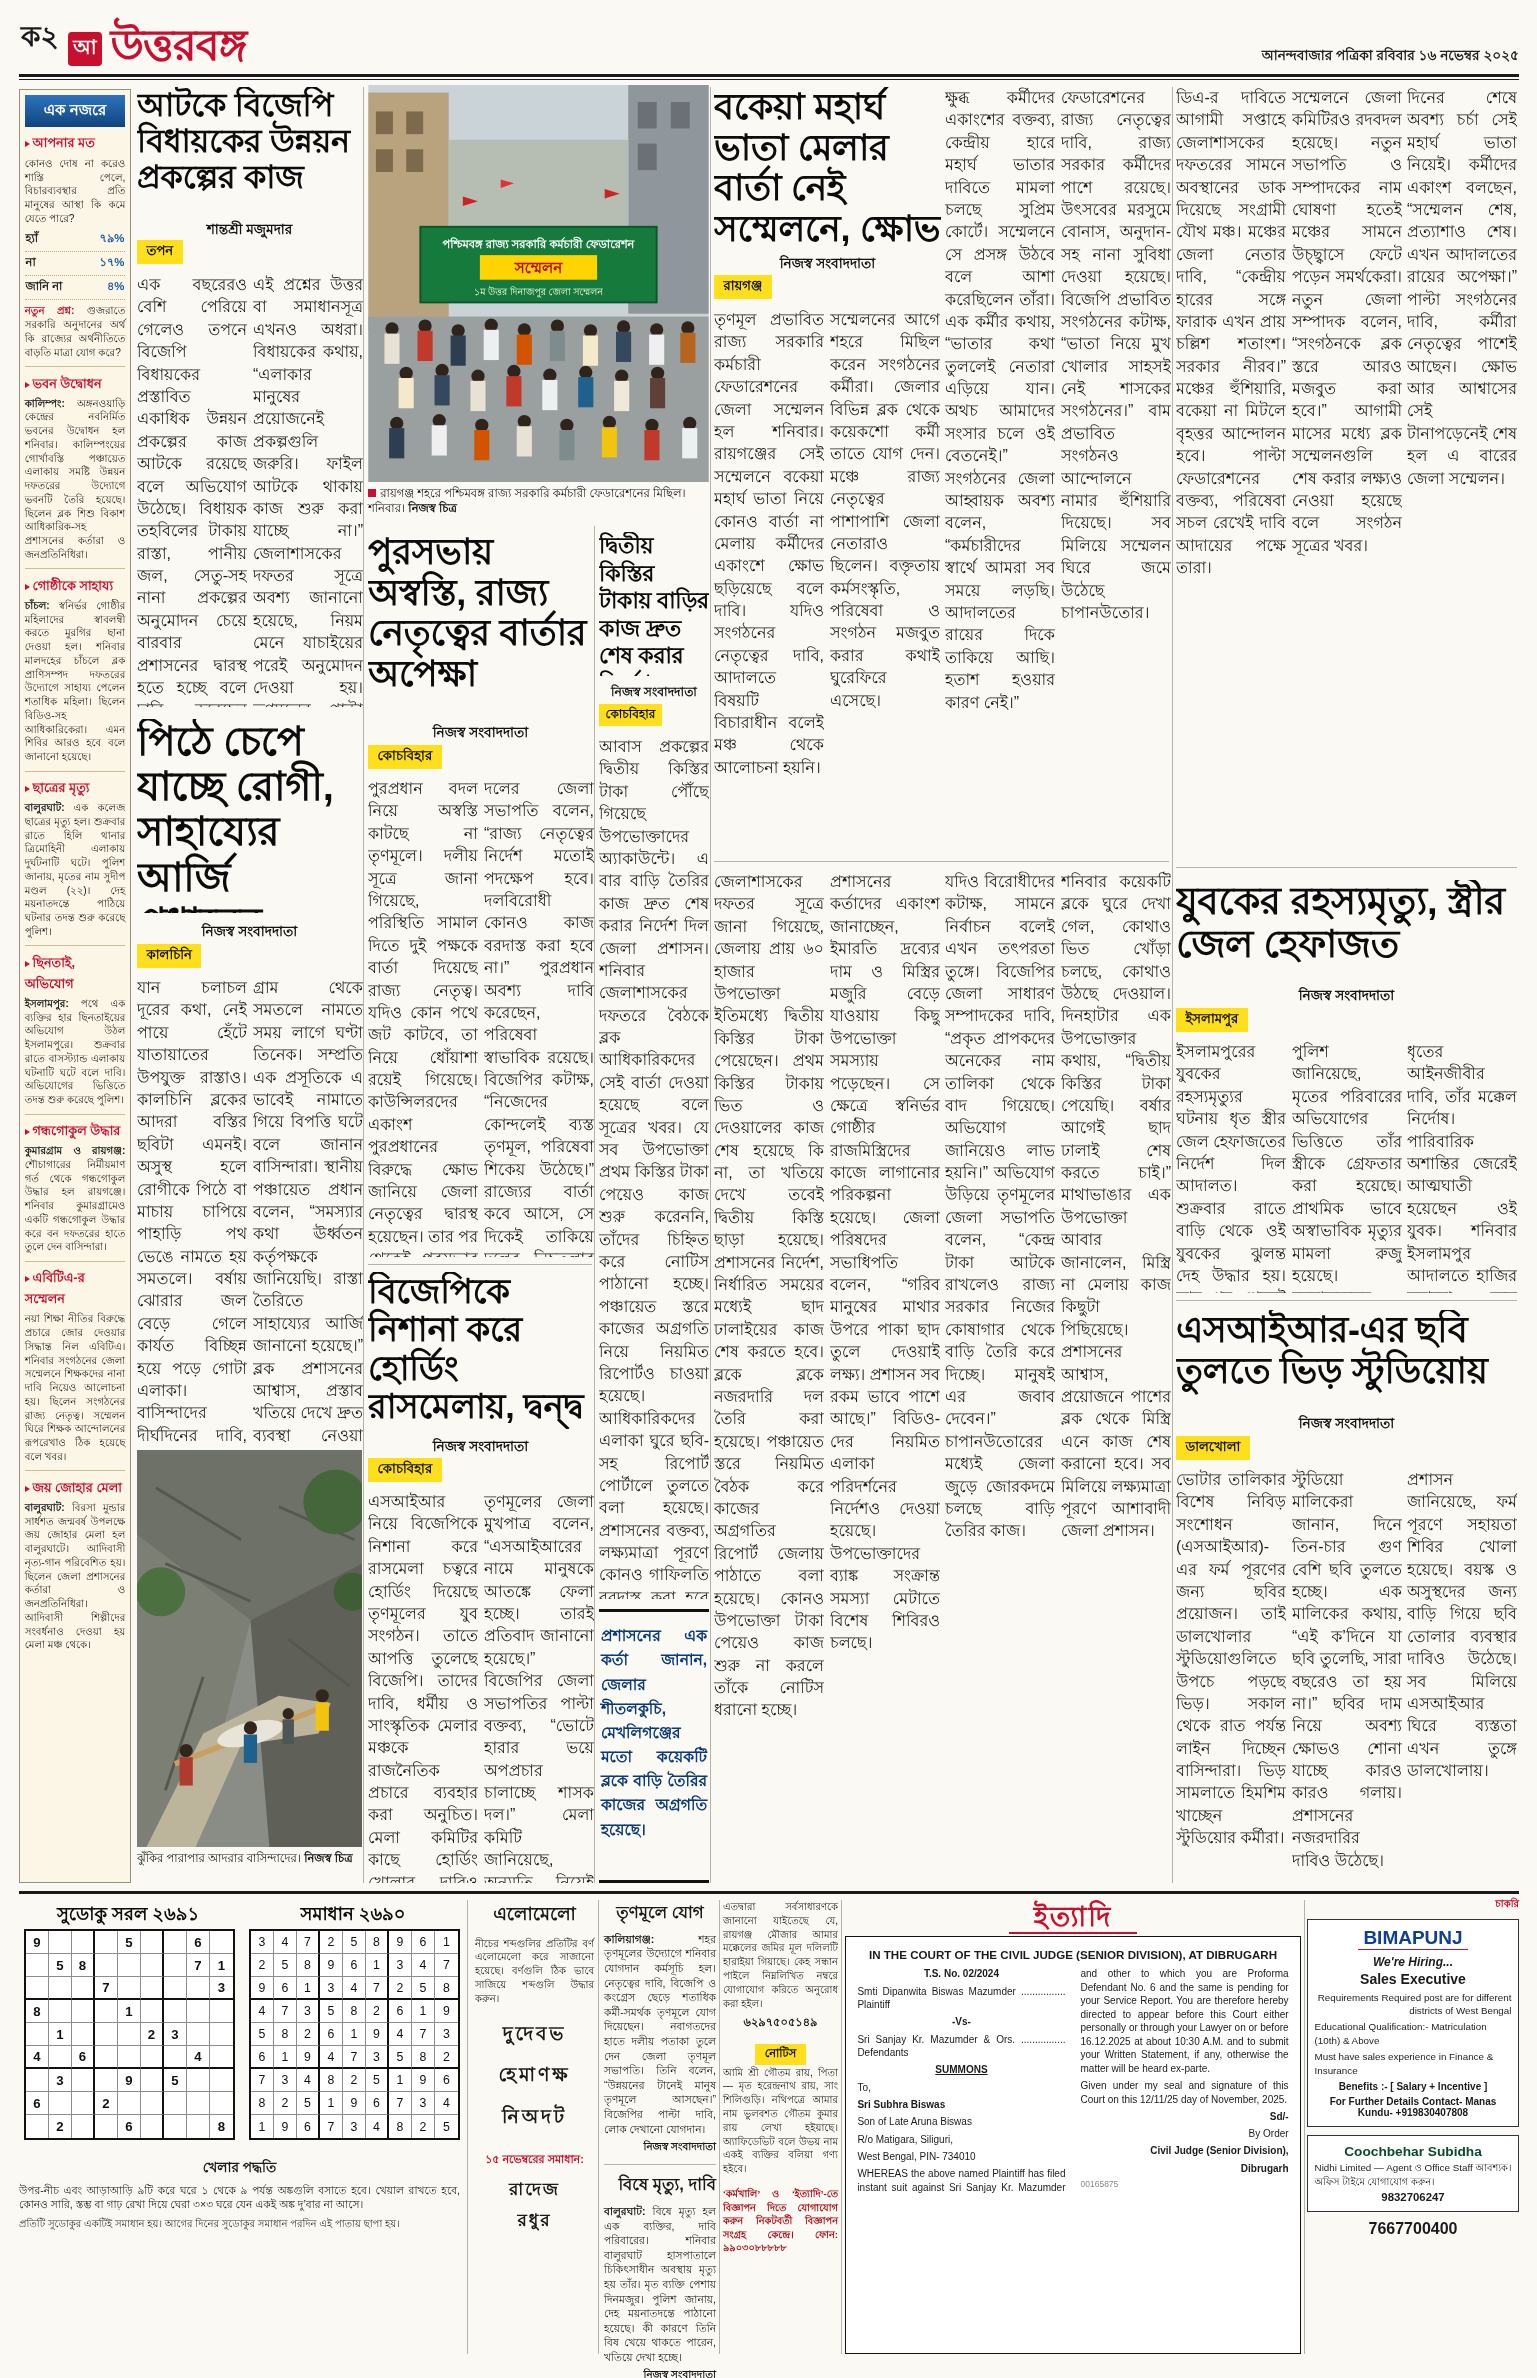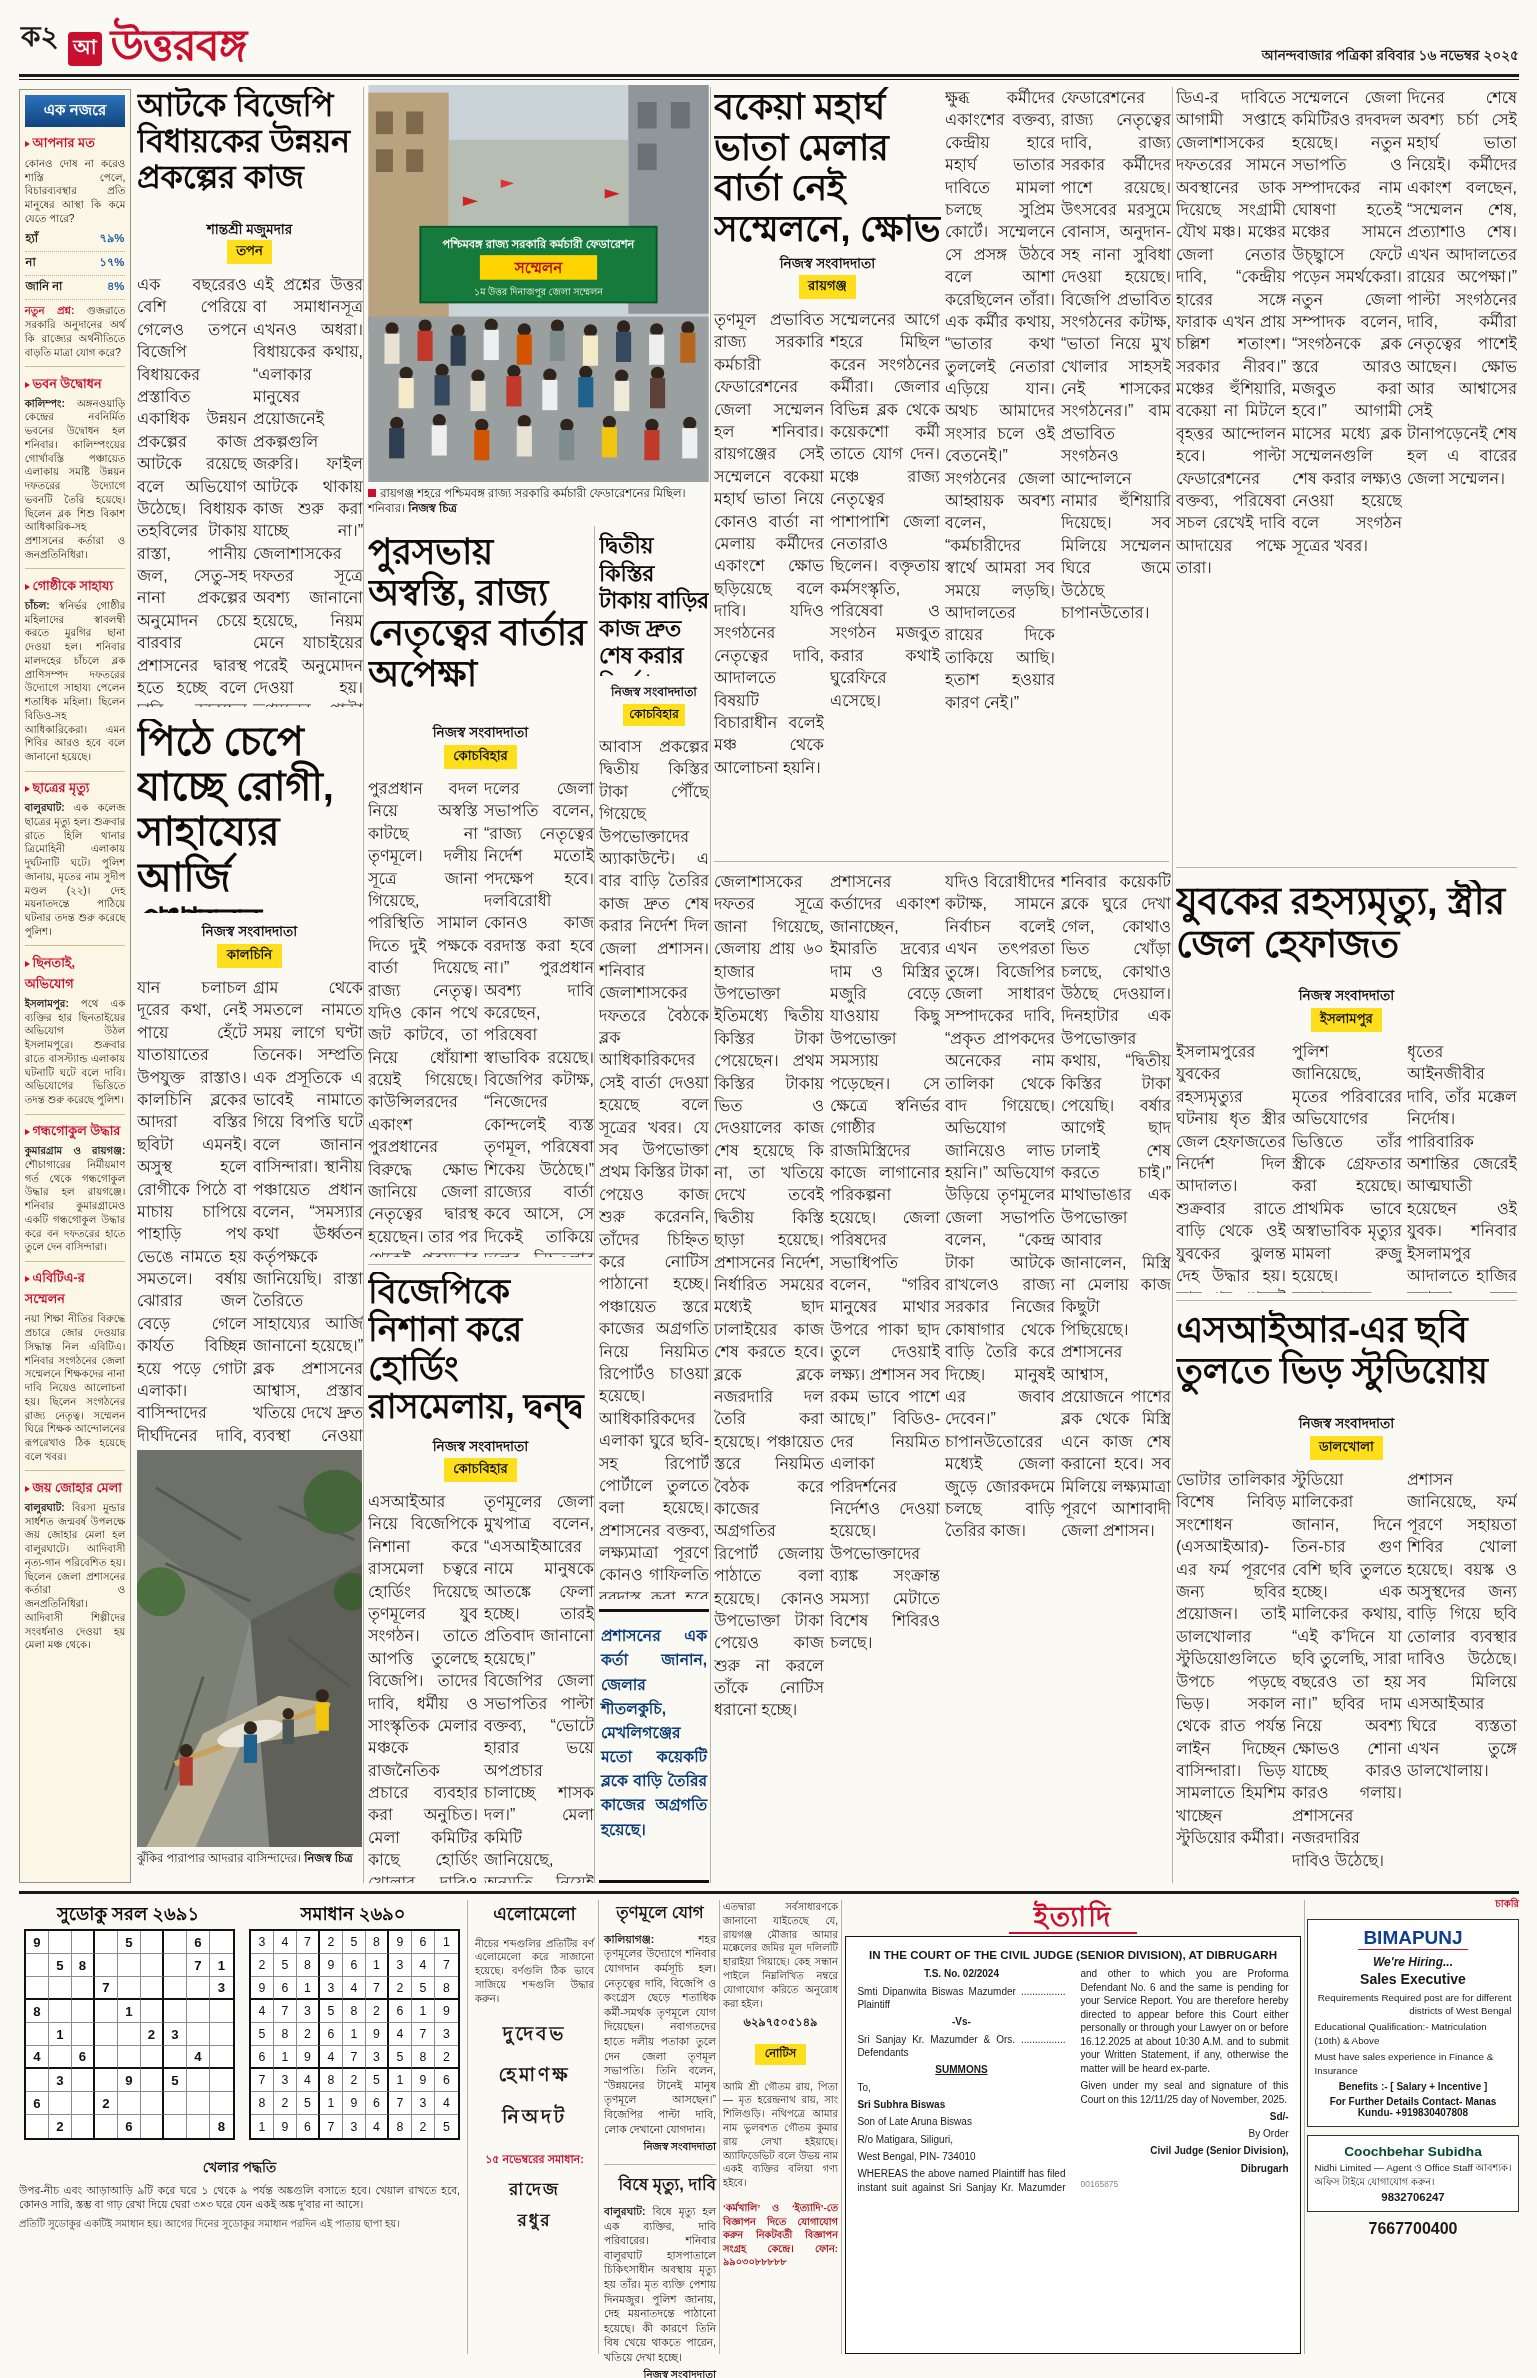--- a/index.html
+++ b/index.html
@@ -1,21 +1,21 @@
 <!DOCTYPE html>
 <html style="font-size:15px"><head>
 <meta charset="utf-8">
 <style>
 *{margin:0;padding:0;box-sizing:border-box}
 body{background:#d9d7d0;font-family:"Liberation Sans","DejaVu Sans",sans-serif}
 .page{position:relative;width:1538px;height:2378px;margin:0 auto;background:#fbf9f3;color:#1a1a1a;overflow:hidden}
 .abs{position:absolute}
 .hl{position:absolute;font-weight:700;color:#0c0c0c;line-height:1.13;letter-spacing:-0.3px;overflow:hidden}
 .by{position:absolute;text-align:center;font-weight:700;font-size:13.7px;color:#111}
-.lw{position:absolute;text-align:center}
+.lw{position:absolute;}
 .tag{display:inline-block;background:#ffdf1b;padding:0.9px 9.5px;font-weight:700;font-size:13.2px;color:#111}
 .c{position:absolute;width:110px;font-size:16px;line-height:1.4;text-align:justify;overflow:hidden;color:#1b1b1b}
 .cap{position:absolute;font-size:11.5px;line-height:1.3;color:#111}
 .cap b{font-weight:700}
 .cap-bullet{display:inline-block;width:7.6px;height:7.6px;background:#c8102e;margin-right:4.7px}
 .vr{position:absolute;width:0.9px;background:#b5b2aa}
 .hrr{position:absolute;height:0.9px;background:#b5b2aa}
 .rule-thick{position:absolute;background:#1a1a1a}
 .mast{display:flex;align-items:center;gap:8.5px}
 .mast .logo{width:34px;height:34px;background:#c8102e;color:#fff;font-size:20px;font-weight:700;display:flex;align-items:center;justify-content:center;border-radius:3.8px}
@@ -445,21 +445,21 @@
     <div style="border-top:0.9px solid #b5b2aa;margin:7.6px 0"></div>
     <div style="text-align:right;font-weight:700;font-size:16.6px">বিষে মৃত্যু, দাবি</div>
     <div class="small-just" style="margin-top:4.7px"><b>বালুরঘাট:</b> <span>বিষে মৃত্যু হল এক ব্যক্তির, দাবি পরিবারের। শনিবার বালুরঘাট হাসপাতালে চিকিৎসাধীন অবস্থায় মৃত্যু হয় তাঁর। মৃত ব্যক্তি পেশায় দিনমজুর। পুলিশ জানায়, দেহ ময়নাতদন্তে পাঠানো হয়েছে। কী কারণে তিনি বিষ খেয়ে থাকতে পারেন, খতিয়ে দেখা হচ্ছে।</span></div>
     <div class="sign">নিজস্ব সংবাদদাতা</div>
   </div>
 
   <div class="abs" style="left:723px;top:1900px;width:115px">
     <div class="small-just" style="font-size:10px">এতদ্বারা সর্বসাধারণকে জানানো যাইতেছে যে, রায়গঞ্জ মৌজার আমার মক্কেলের জমির মূল দলিলটি হারাইয়া গিয়াছে। কেহ সন্ধান পাইলে নিম্নলিখিত নম্বরে যোগাযোগ করিতে অনুরোধ করা হইল।</div>
     <div style="text-align:center;font-weight:700;font-size:11.4px;margin-top:3.8px">৬২৯৭৫০৫১৪৯</div>
     <div style="text-align:center;margin-top:9.5px"><span class="tag" style="font-size:11.4px">নোটিস</span></div>
-    <div class="small-just" style="font-size:10px;margin-top:15px">আমি শ্রী গৌতম রায়, পিতা— মৃত হরেন্দ্রনাথ রায়, সাং শিলিগুড়ি। নথিপত্রে আমার নাম ভুলবশত গৌতম কুমার রায় লেখা হইয়াছে। অ্যাফিডেভিট বলে উভয় নাম একই ব্যক্তির বলিয়া গণ্য হইবে।</div>
+    <div class="small-just" style="font-size:10px;margin-top:1px">আমি শ্রী গৌতম রায়, পিতা— মৃত হরেন্দ্রনাথ রায়, সাং শিলিগুড়ি। নথিপত্রে আমার নাম ভুলবশত গৌতম কুমার রায় লেখা হইয়াছে। অ্যাফিডেভিট বলে উভয় নাম একই ব্যক্তির বলিয়া গণ্য হইবে।</div>
     <div class="small-just" style="font-size:9.8px;margin-top:11.4px;color:#a5141e;font-weight:700">‘কর্মখালি’ ও ‘ইত্যাদি’-তে বিজ্ঞাপন দিতে যোগাযোগ করুন নিকটবর্তী বিজ্ঞাপন সংগ্রহ কেন্দ্রে। ফোন: ৯৯০৩০৮৮৮৮৮</div>
   </div>
 
   <div class="abs" style="left:845px;top:1896px;width:456px;text-align:center">
     <span style="color:#c8102e;font-weight:700;font-size:27.4px;letter-spacing:1.9px;border-bottom:2.8px solid #c8102e;padding:0 24.6px">ইত্যাদি</span>
   </div>
   <div class="court" style="left:845px;top:1936px;width:456px;height:418px">
     <div class="ch">IN THE COURT OF THE CIVIL JUDGE (SENIOR DIVISION), AT DIBRUGARH</div>
     <div class="cb">
       <p class="cen">T.S. No. 02/2024</p>

